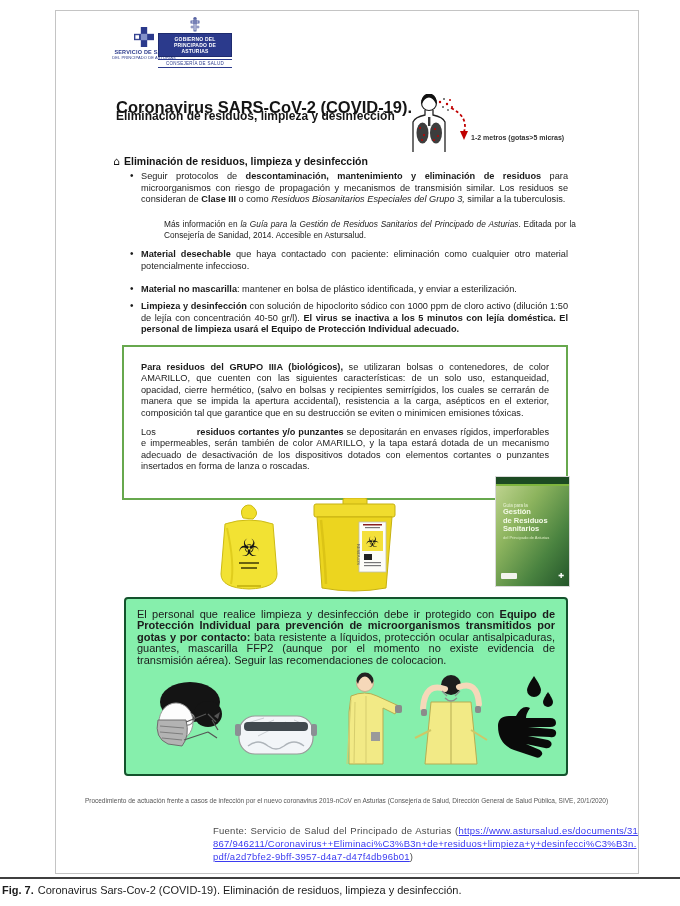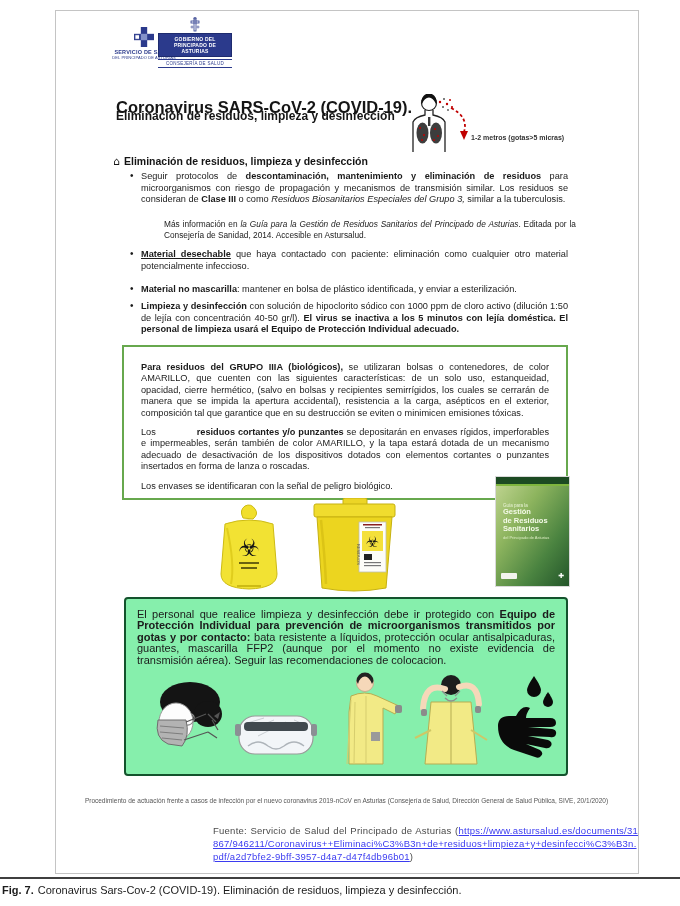--- a/index.html
+++ b/index.html
@@ -129,28 +129,27 @@
     </svg>
     <span class="spread-label">1-2 metros (gotas&gt;5 micras)</span>
   </div>
 
   <div class="abs section-head">
     <span class="house">⌂</span><span>Eliminación de residuos, limpieza y desinfección</span>
   </div>
 
   <div class="bullet" style="top:171px;"><span class="bdot">•</span><span>Seguir protocolos de </span><span style="font-weight: 700;">descontaminación, mantenimiento y eliminación de residuos</span><span> para microorganismos con riesgo de propagación y mecanismos de transmisión similar. Los residuos se consideran de </span><span style="font-weight: 700;">Clase III</span><span> o como </span><span style="font-style: italic;">Residuos Biosanitarios Especiales del Grupo 3,</span><span> similar a la tuberculosis.</span></div>
   <div class="guide-note" style="top:219px;"><span>Más información en </span><span style="font-style: italic;">la Guía para la Gestión de Residuos Sanitarios del Principado de Asturias</span><span>. Editada por la Consejería de Sanidad, 2014. Accesible en Astursalud.</span></div>
-  <div class="bullet" style="top:249px;"><span class="bdot">•</span><span style="font-weight: 700; text-decoration: underline;">Material desechable</span><span> que haya contactado con paciente: eliminación como cualquier otro material potencialmente infeccioso.</span></div>
+  <div class="bullet" style="top:249px;"><span class="bdot">•</span><span style="font-weight: 700;">Material desechable</span><span> que haya contactado con paciente: eliminación como cualquier otro material potencialmente infeccioso.</span></div>
   <div class="bullet" style="top:284px;"><span class="bdot">•</span><span style="font-weight: 700;">Material no mascarilla</span><span>: mantener en bolsa de plástico identificada, y enviar a esterilización.</span></div>
   <div class="bullet" style="top:301px;"><span class="bdot">•</span><span style="font-weight: 700;">Limpieza y desinfección</span><span> con solución de hipoclorito sódico con 1000 ppm de cloro activo (dilución 1:50 de lejía con concentración 40-50 gr/l). </span><span style="font-weight: 700;">El virus se inactiva a los 5 minutos con lejía doméstica. El personal de limpieza usará el Equipo de Protección Individual adecuado.</span></div>
 
   <div class="abs green-box">
     <p><span style="font-weight: 700;">Para residuos del GRUPO IIIA (biológicos),</span><span> se utilizaran bolsas o contenedores, de color AMARILLO, que cuenten con las siguientes características: de un solo uso, estanqueidad, opacidad, cierre hermético, (salvo en bolsas y recipientes semirrígidos, los cuales se cerrarán de manera que se impida la apertura accidental), resistencia a la carga, asépticos en el exterior, composición tal que garantice que en su destrucción se eviten o minimicen emisiones tóxicas.</span></p>
     <p class="p2"><span>Los </span><span style="font-weight: 700; padding-left: 38px;">residuos cortantes y/o punzantes</span><span> se depositarán en envases rígidos, imperforables e impermeables, serán también de color AMARILLO, y la tapa estará dotada de un mecanismo adecuado de desactivación de los dispositivos dotados con elementos cortantes o punzantes insertados en forma de lanza o roscadas.</span></p>
-    <p class="p3"><span>Los envases se identificaran con la señal de peligro biológico.</span></p>
   </div>
 
   <svg class="abs bag-img" width="68" height="88" viewBox="0 0 68 88">
     <path d="M28 14 Q24 6 30 2 Q36 -1 40 5 Q44 10 38 15 Z" fill="#f1df2c" stroke="#cdbb14" stroke-width="1"></path>
     <path d="M10 20 Q34 12 58 20 L62 70 Q62 84 34 85 Q6 84 6 70 Z" fill="#f2e233" stroke="#cdbb14" stroke-width="1"></path>
     <path d="M12 24 Q20 60 16 80" stroke="#e0cd1d" stroke-width="2" fill="none"></path>
     <text x="34" y="52" text-anchor="middle" font-size="24" fill="#151515" class="bio" font-family="DejaVu Sans">☣</text>
     <rect x="24" y="58" width="20" height="2" fill="#6b6310"></rect>
     <rect x="26" y="63" width="16" height="2" fill="#6b6310"></rect>
     <rect x="22" y="81" width="24" height="2" fill="#cdbb14"></rect>

